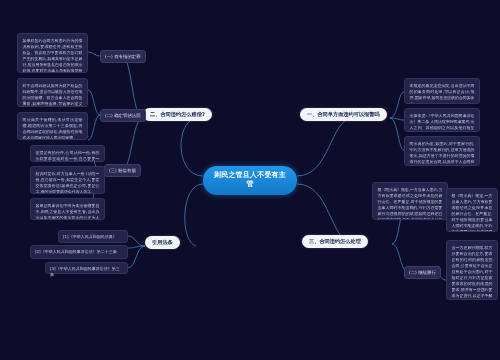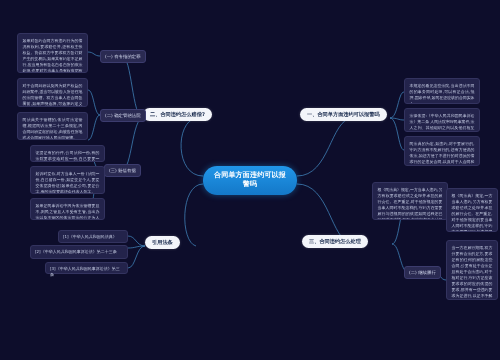--- a/index.html
+++ b/index.html
@@ -153,21 +153,21 @@
 
       <path d="M434,272 C440,272 440,280 446,280"></path>
 
       <path d="M145,246 C136,246 136,236 128,236"></path>
       <path d="M145,246 C136,246 136,248 128,248"></path>
       <path d="M145,246 C136,246 136,268 128,268"></path>
     </g>
   </svg>
 
   <div class="root-node">
-    <span>合同单方面违约可以报警吗</span>
+    <span>则民之管且人不受有主管</span>
   </div>
 
   <div class="branch-node branch-b1">
     <span>一、合同单方面违约可以报警吗</span>
   </div>
   <div class="branch-node branch-b2">
     <span>二、合同违约怎么赔偿?</span>
   </div>
   <div class="branch-node branch-b3">
     <span>三、合同违约怎么处理</span>

